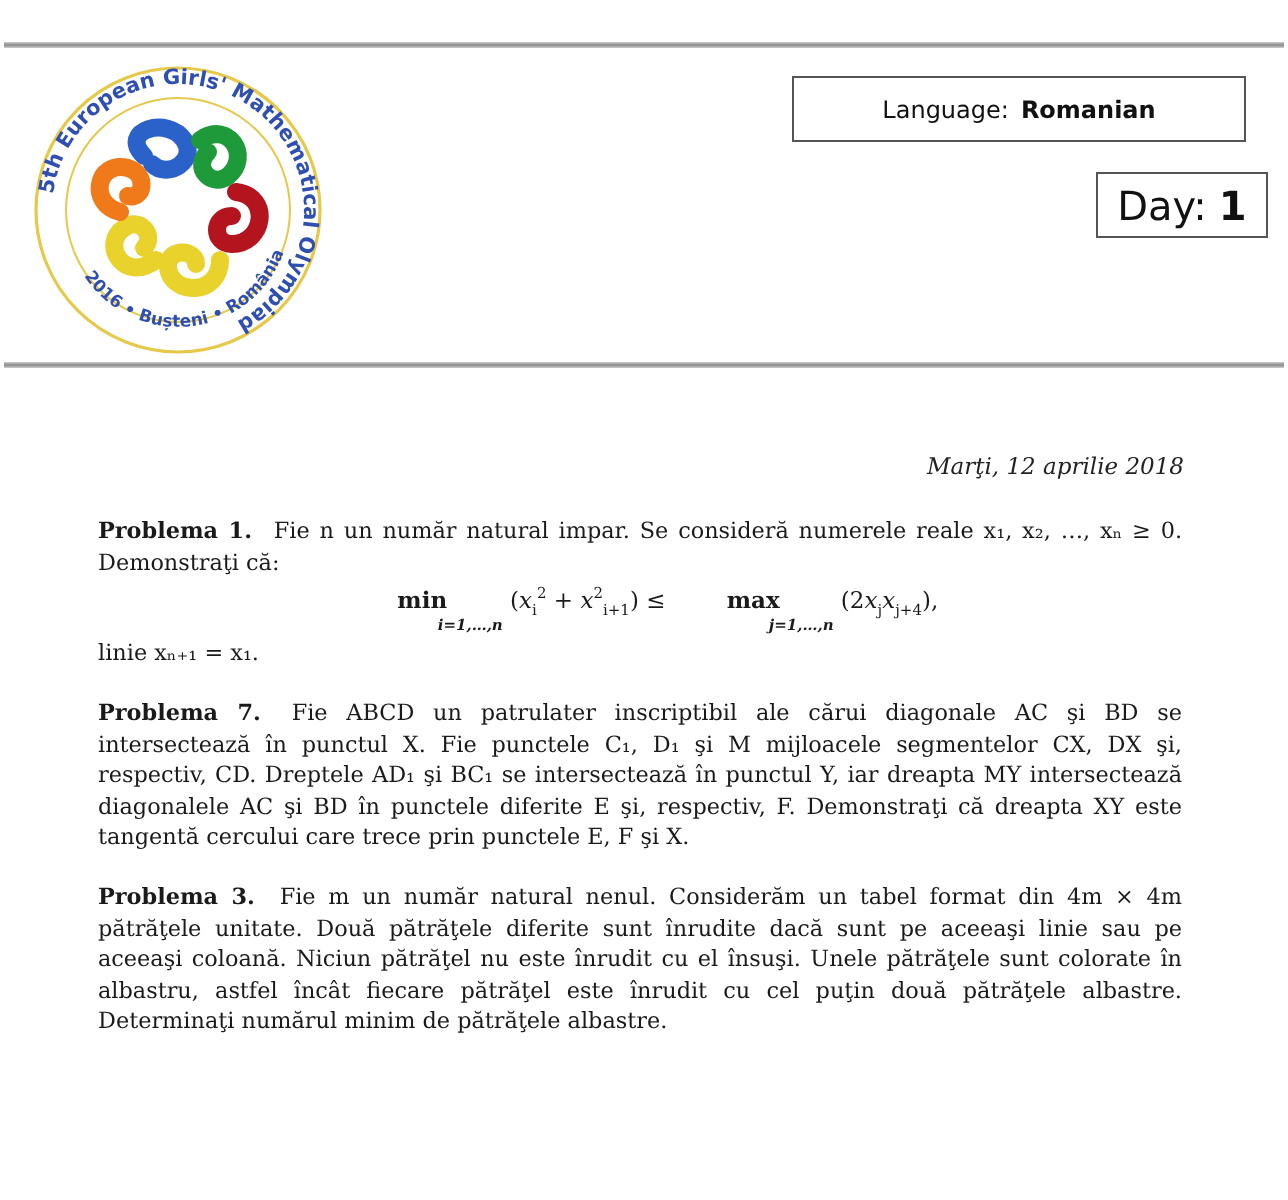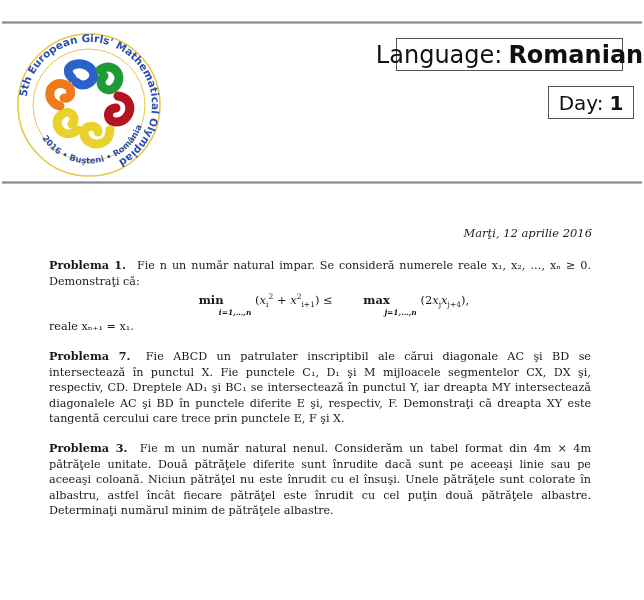--- a/index.html
+++ b/index.html
@@ -10,21 +10,21 @@
   .rule.top { top: 21px; }
   .rule.bottom { top: 181px; }
 
   .logo { position: absolute; left: 14px; top: 30px; width: 150px; height: 150px; }
 
   .boxlabel { position: absolute; border: 1px solid #555; background: #fff;
               font-family: "DejaVu Sans", "Liberation Sans", sans-serif;
               color: #111; white-space: nowrap; line-height: 1; }
   .boxlabel .k { font-weight: normal; }
   .boxlabel .v { font-weight: bold; margin-left: 6px; text-align: center; }
-  .lang { left: 396px; top: 38px; height: 33px; width: 227px; font-size: 24px;
+  .lang { left: 396px; top: 38px; height: 33px; width: 227px; font-size: 12px;
           display:flex; align-items:center; justify-content:center; box-sizing:border-box; }
   .day { left: 548px; top: 86px; height: 33px; width: 86px; font-size: 20px;
          display:flex; align-items:center; justify-content:center; box-sizing:border-box; }
 
   .date { position: absolute; right: 52px; top: 226px; font-style: italic;
           font-size: 11.5px; color: #222; }
 
   .problem { position: absolute; left: 49px; width: 542px; font-size: 11.2px;
              line-height: 15.5px; text-align: justify; color: #1a1a1a; }
   .problem .title { font-weight: bold; margin-right: 6px; margin-top: 20px; }
@@ -72,34 +72,34 @@
   <span class="v">Romanian</span>
 </div>
 
 <div class="boxlabel day">
   <span class="k">Day:</span>
   <span class="v">1</span>
 </div>
 
 <div class="rule bottom"></div>
 
-<div class="date">Marţi, 12 aprilie 2016</div>
+<div class="date">Marţi, 12 aprilie 2018</div>
 
 <div class="problem p1">
   <div>
     <span class="title">Problema 1.</span>
     <span>Fie n un număr natural impar. Se consideră numerele reale x₁, x₂, …, xₙ ≥ 0. Demonstraţi că:</span>
   </div>
   <div class="eq">
     <span class="op">min<span class="sub">i=1,…,n</span></span>
     (<span class="math">x</span><sub>i</sub><sup>2</sup> + <span class="math">x</span><sup>2</sup><sub>i+1</sub>) ≤
     <span class="op">max<span class="sub">j=1,…,n</span></span>
     (2<span class="math">x</span><sub>j</sub><span class="math">x</span><sub>j+4</sub>),
   </div>
-  <div>reale xₙ₊₁ = x₁.</div>
+  <div>linie xₙ₊₁ = x₁.</div>
 </div>
 
 <div class="problem p2">
   <span class="title">Problema 7.</span>
   <span>Fie ABCD un patrulater inscriptibil ale cărui diagonale AC şi BD se intersectează în punctul X. Fie punctele C₁, D₁ şi M mijloacele segmentelor CX, DX şi, respectiv, CD. Dreptele AD₁ şi BC₁ se intersectează în punctul Y, iar dreapta MY intersectează diagonalele AC şi BD în punctele diferite E şi, respectiv, F. Demonstraţi că dreapta XY este tangentă cercului care trece prin punctele E, F şi X.</span>
 </div>
 
 <div class="problem p3">
   <span class="title">Problema 3.</span>
   <span>Fie m un număr natural nenul. Considerăm un tabel format din 4m × 4m pătrăţele unitate. Două pătrăţele diferite sunt înrudite dacă sunt pe aceeaşi linie sau pe aceeaşi coloană. Niciun pătrăţel nu este înrudit cu el însuşi. Unele pătrăţele sunt colorate în albastru, astfel încât fiecare pătrăţel este înrudit cu cel puţin două pătrăţele albastre. Determinaţi numărul minim de pătrăţele albastre.</span>

